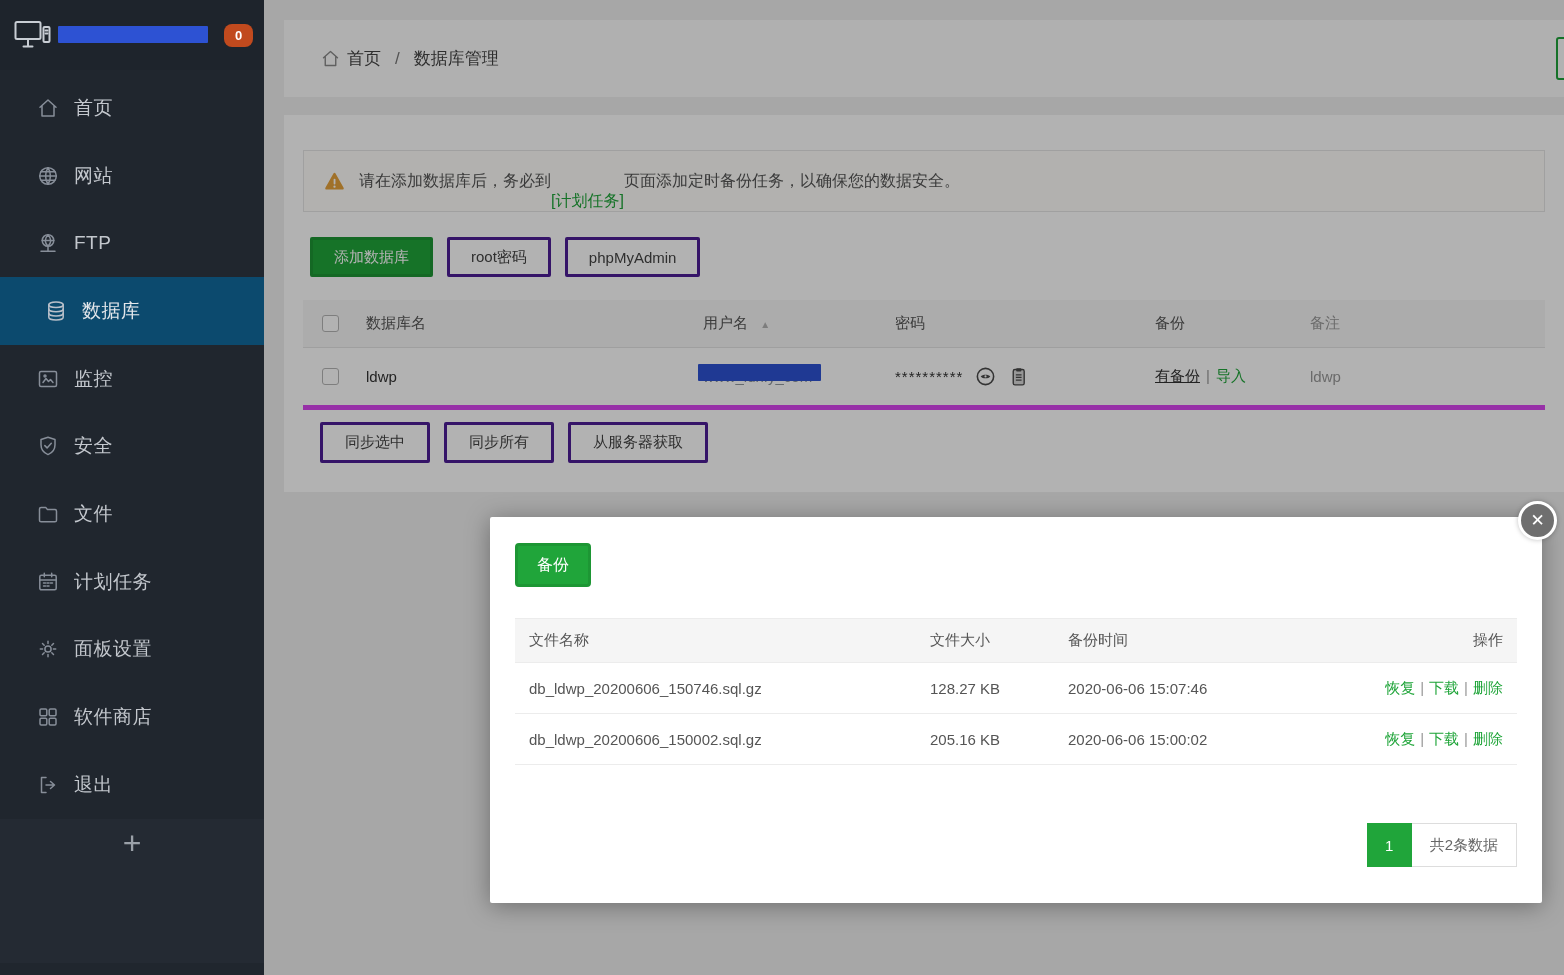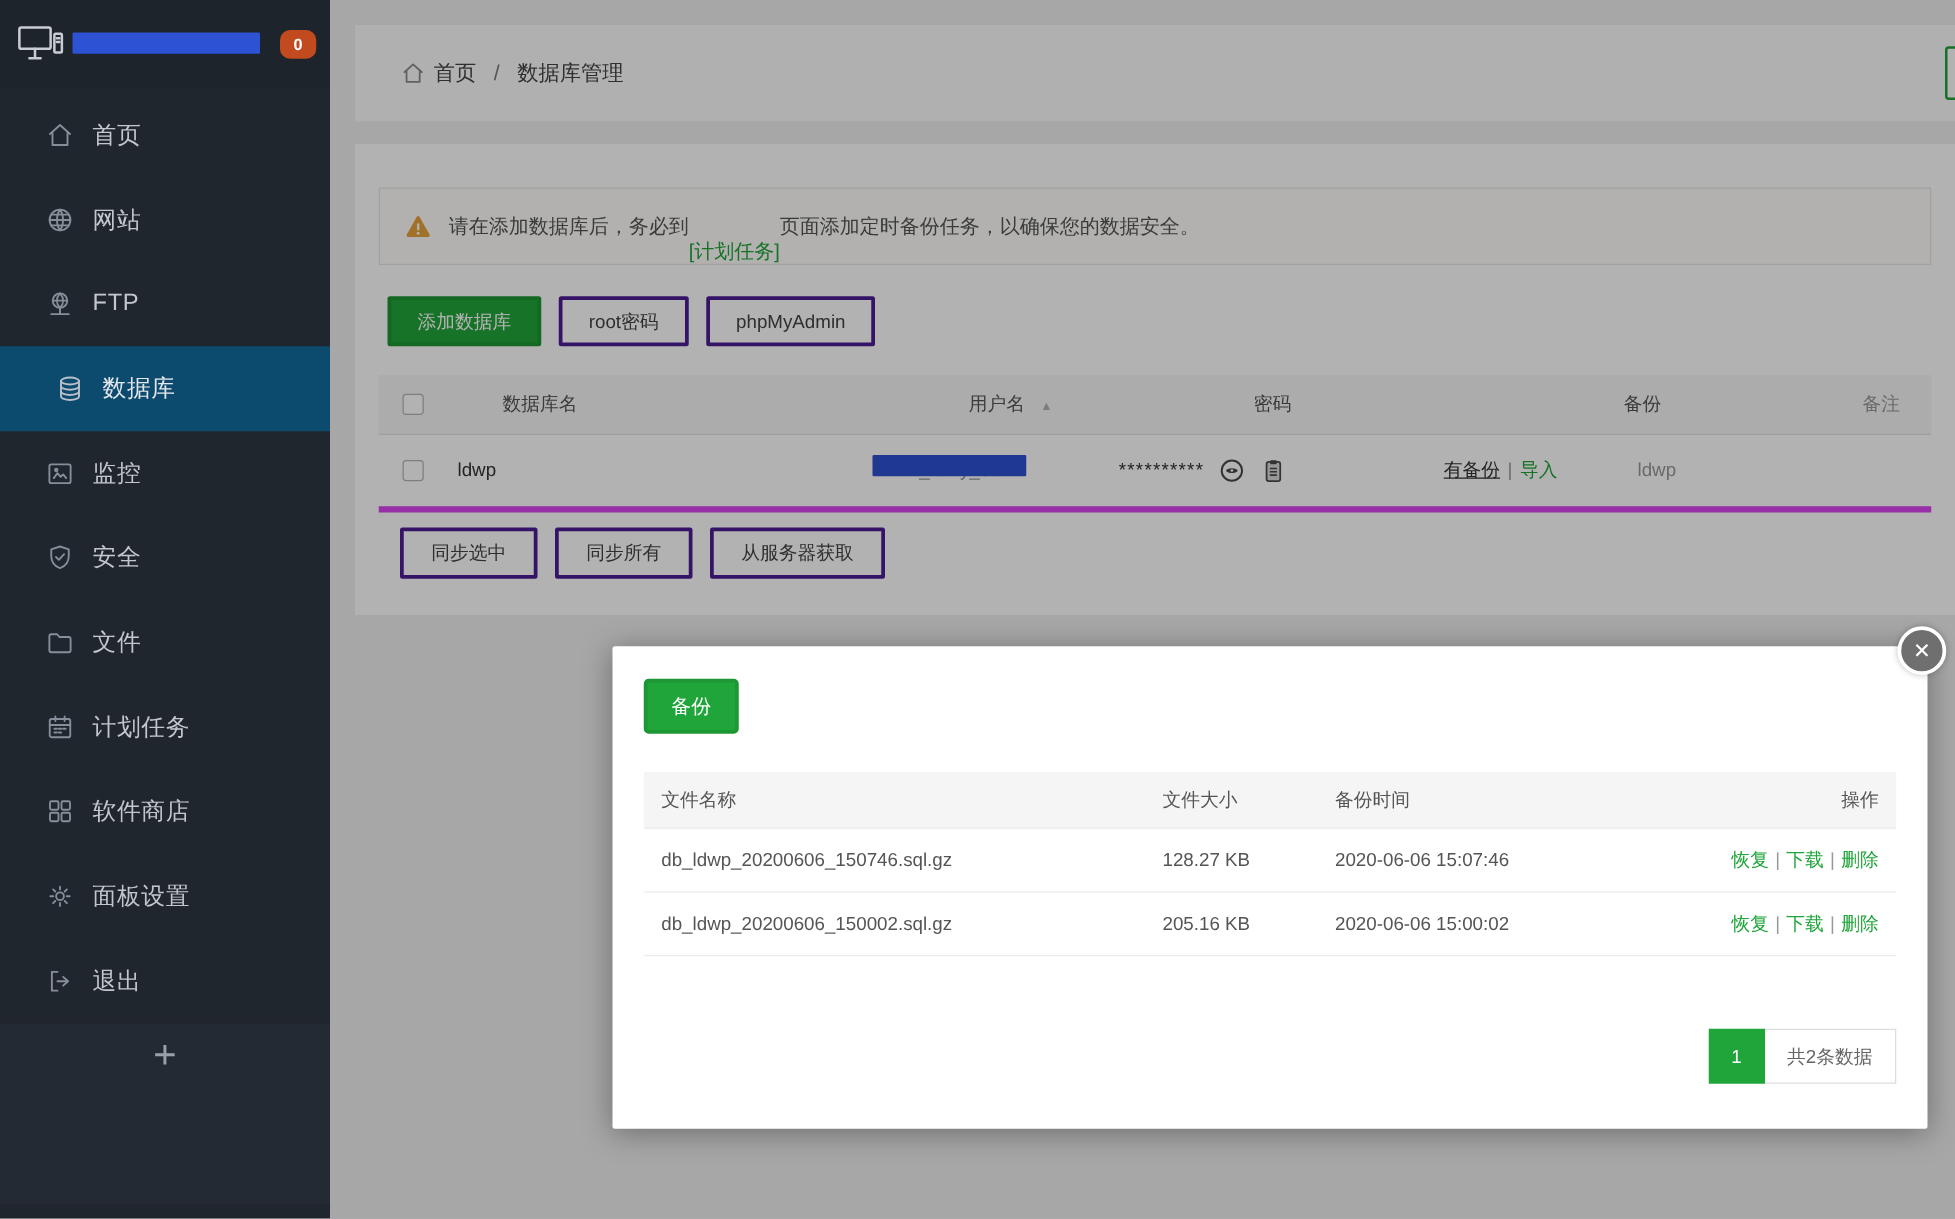--- a/index.html
+++ b/index.html
@@ -40,21 +40,21 @@
   .alert-box .warn-icon{width:23px;height:23px;margin-right:13px;display:flex;}
   .alert-link{color:#20a53a;cursor:pointer;margin-top:41px;}
   .btn{display:inline-flex;align-items:center;justify-content:center;border-radius:2px;font-size:15px;cursor:pointer;
     border:3px solid #4c1d95;background:#fff;color:#444;}
   .btn.green{background:#20a53a;border-color:#1d9634;color:#fff;}
   .toolbar-row{position:absolute;left:26px;top:122px;display:flex;gap:14px;}
   .toolbar-row .btn{height:40px;padding:0 21px;}
   
   .db-table{position:absolute;left:19px;top:185px;width:1242px;font-size:15px;}
   .db-tr{display:flex;align-items:center;padding-left:19px;}
-  .db-tr.head{height:48px;background:#f6f6f6;color:#555;border-bottom:1px solid #e4e4e4;gap:36px;}
+  .db-tr.head{height:48px;background:#f6f6f6;color:#555;border-bottom:1px solid #e4e4e4;}
   .db-tr.row{height:62px;background:#fff;border-bottom:5px solid #d946ef;}
   .c-check{width:44px;display:flex;align-items:center;}
   .c-name{width:337px;}
   .c-user{width:192px;position:relative;}
   .c-pass{width:260px;display:flex;align-items:center;gap:12px;}
   .c-backup{width:155px;}
   .c-note{flex:1;color:#999;}
   .checkbox{width:17px;height:17px;border:1px solid #b5b5b5;border-radius:3px;background:#fff;cursor:pointer;}
   .sort-asc{font-size:10px;color:#b3b3b3;margin-left:8px;cursor:pointer;}
   .user-wrap{position:relative;display:inline-block;color:#8d949b;font-size:15px;}
@@ -183,36 +183,36 @@
           <svg viewBox="0 0 24 24">
               <rect x="3.8" y="5.2" width="16.4" height="14.6" rx="1.5"></rect>
               <path d="M3.8 10h16.4M8.3 3.2v3.6M15.7 3.2v3.6M7.5 13h2M11 13h2M14.5 13h2M7.5 16h2M11 16h2"></path>
             </svg>
         </span>
         <span class="side-label">计划任务</span>
       </div>
       <div class="side-item">
         <span class="side-icon">
           <svg viewBox="0 0 24 24">
+              <circle cx="12" cy="12" r="3.1"></circle>
+              <path d="M12 4.3v2.3M12 17.4v2.3M4.3 12h2.3M17.4 12h2.3M6.5 6.5l1.7 1.7M15.8 15.8l1.7 1.7M17.5 6.5l-1.7 1.7M8.2 15.8l-1.7 1.7"></path>
+            </svg>
+        </span>
+        <span class="side-label">面板设置</span>
+      </div>
+      <div class="side-item">
+        <span class="side-icon">
+          <svg viewBox="0 0 24 24">
               <rect x="4" y="4" width="6.8" height="6.8" rx="1.2"></rect>
               <rect x="13.2" y="4" width="6.8" height="6.8" rx="1.2"></rect>
               <rect x="4" y="13.2" width="6.8" height="6.8" rx="1.2"></rect>
               <rect x="13.2" y="13.2" width="6.8" height="6.8" rx="1.2"></rect>
             </svg>
         </span>
         <span class="side-label">软件商店</span>
-      </div>
-      <div class="side-item">
-        <span class="side-icon">
-          <svg viewBox="0 0 24 24">
-              <circle cx="12" cy="12" r="3.1"></circle>
-              <path d="M12 4.3v2.3M12 17.4v2.3M4.3 12h2.3M17.4 12h2.3M6.5 6.5l1.7 1.7M15.8 15.8l1.7 1.7M17.5 6.5l-1.7 1.7M8.2 15.8l-1.7 1.7"></path>
-            </svg>
-        </span>
-        <span class="side-label">面板设置</span>
       </div>
       <div class="side-item">
         <span class="side-icon">
           <svg viewBox="0 0 24 24">
               <path d="M10 4.5H5.5v15H10"></path>
               <path d="M14.5 8.5l4 3.5-4 3.5M18.5 12h-8.5"></path>
             </svg>
         </span>
         <span class="side-label">退出</span>
       </div>

